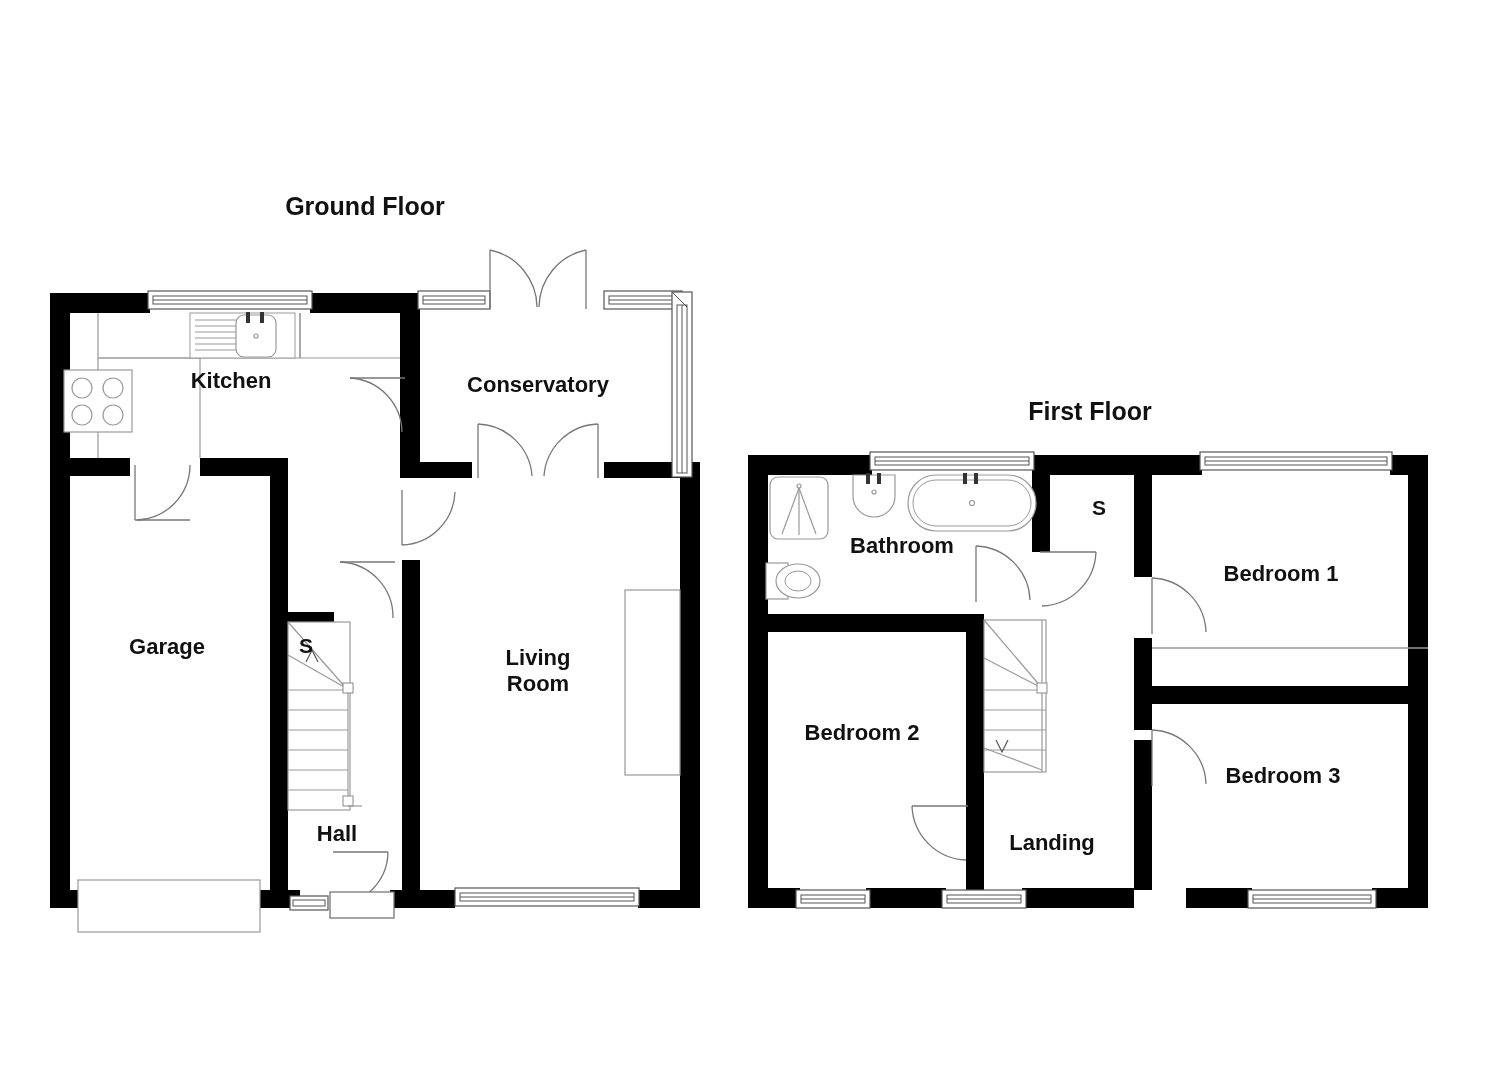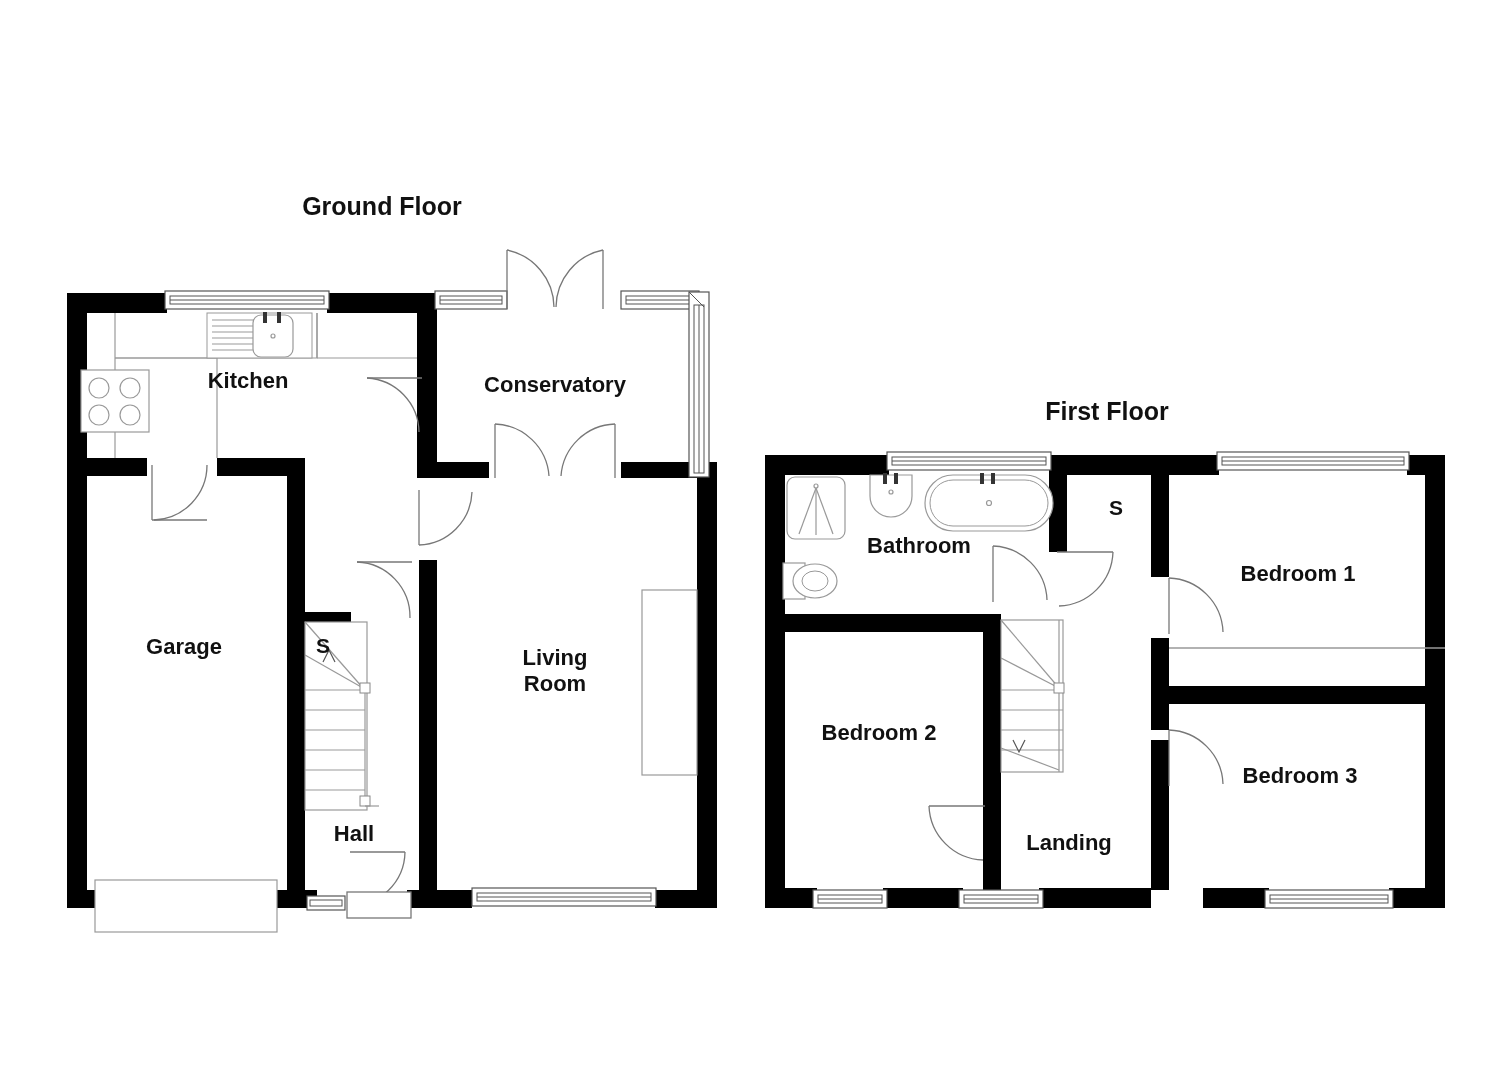--- a/index.html
+++ b/index.html
@@ -1,18 +1,18 @@
 <!DOCTYPE html>
 <html><head>
 <meta charset="utf-8">
 <style>
   html,body{margin:0;padding:0;background:#ffffff;}
   body{width:1485px;height:1080px;position:relative;overflow:hidden;
        font-family:"Liberation Sans", sans-serif;}
-  #stage{position:absolute;left:17px;top:0;width:1239px;height:1080px;}
+  #stage{position:absolute;left:0;top:0;width:1239px;height:1080px;}
   svg{display:block;}
   .floor-title{font-weight:bold;font-size:25px;fill:#111111;text-anchor:middle;
                font-family:"Liberation Sans", sans-serif;}
   .room-label{font-weight:bold;font-size:22px;fill:#111111;text-anchor:middle;
               font-family:"Liberation Sans", sans-serif;}
   .store-label{font-weight:bold;font-size:21px;fill:#111111;text-anchor:middle;
                font-family:"Liberation Sans", sans-serif;}
 </style>
 </head>
 <body>

